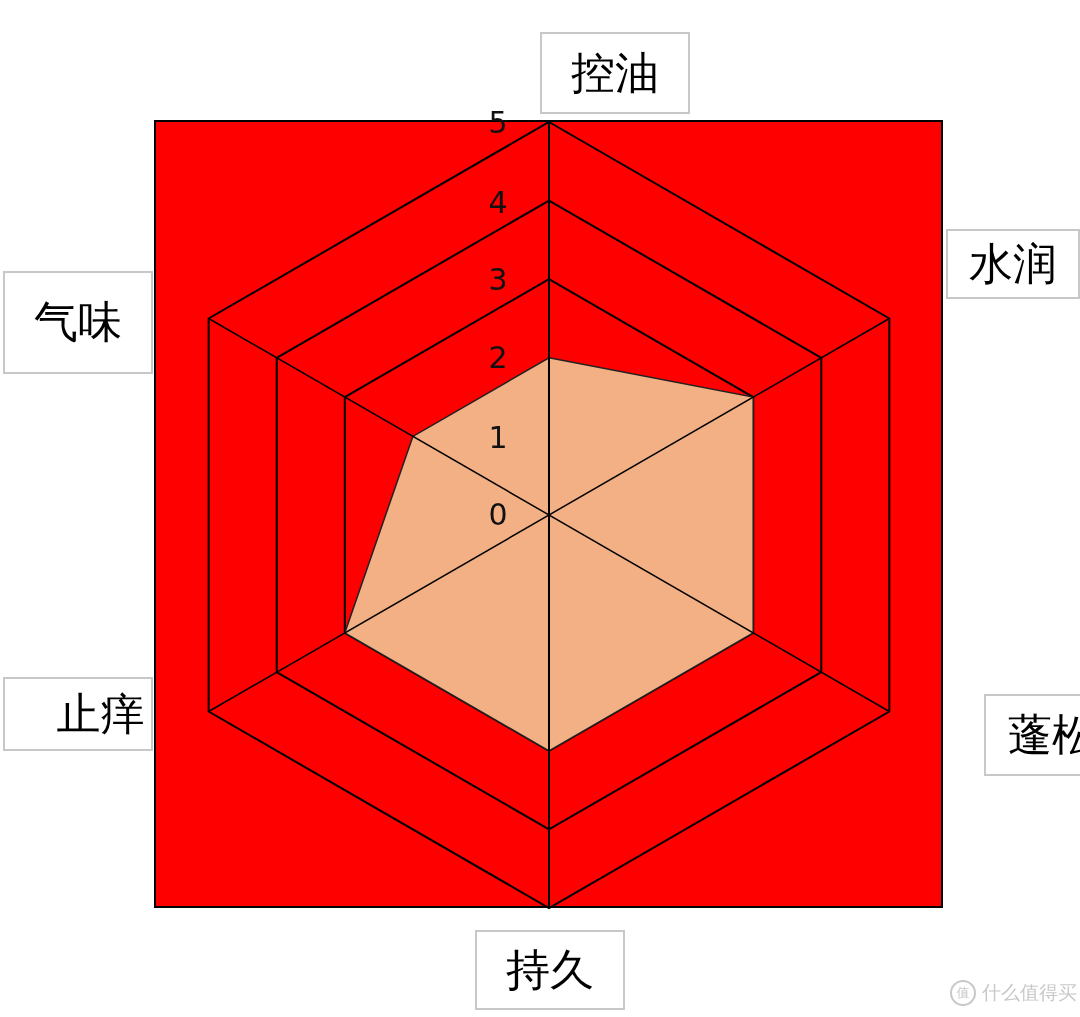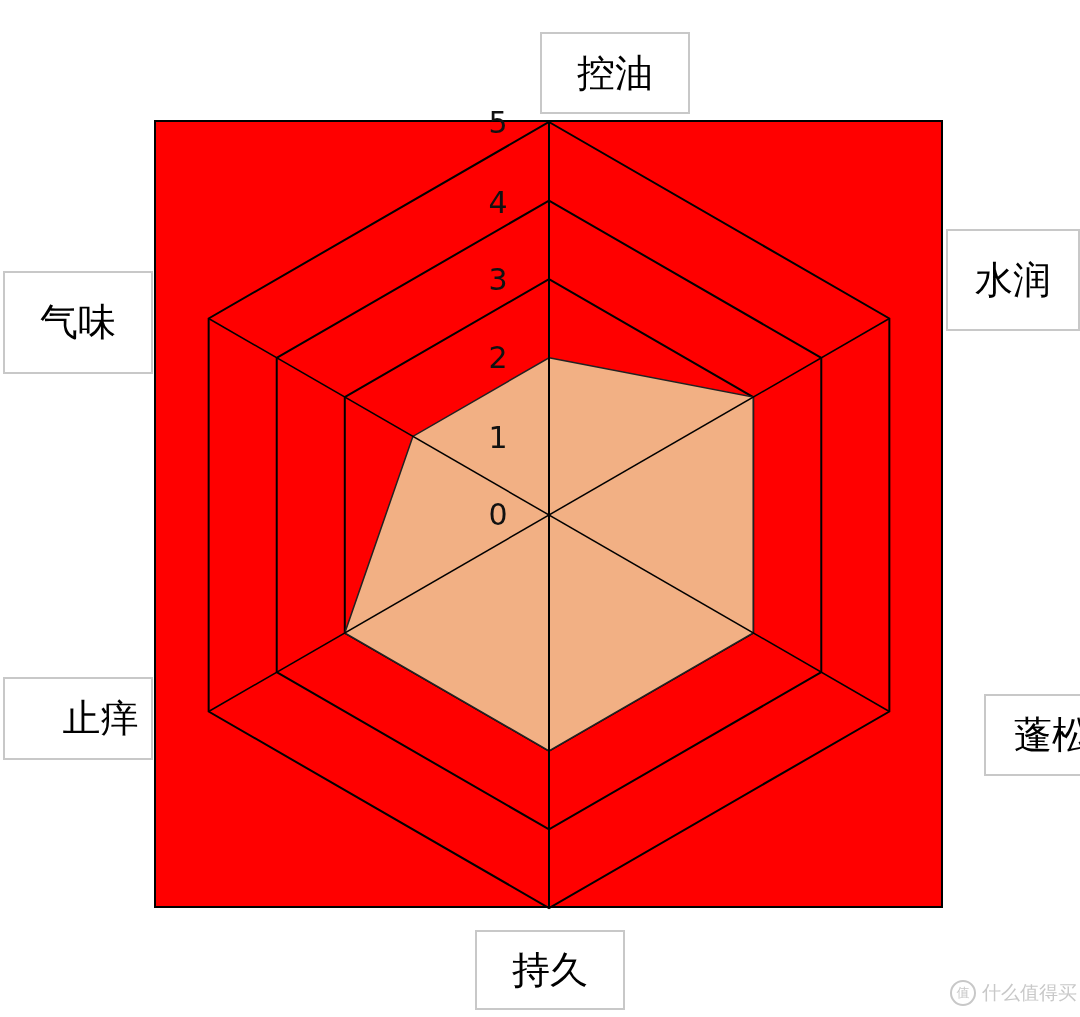--- a/index.html
+++ b/index.html
@@ -1,18 +1,18 @@
 <!DOCTYPE html>
 <html><head>
 <meta charset="utf-8">
 <style>
   html,body{margin:0;padding:0;background:#fff;}
   body{width:1080px;height:1017px;position:relative;overflow:hidden;font-family:"DejaVu Sans",sans-serif;}
   #chart{position:absolute;left:0;top:0;}
-  .label-box{position:absolute;background:#fff;border:2px solid #c8c8c8;box-sizing:border-box;display:flex;align-items:center;justify-content:center;font-size:38px;color:#000;}
+  .label-box{position:absolute;background:#fff;border:2px solid #c8c8c8;box-sizing:border-box;display:flex;align-items:center;justify-content:center;font-size:44px;color:#000;}
   .tick{position:absolute;font-size:30px;color:#111;width:30px;text-align:center;}
   .watermark{position:absolute;left:950px;top:980px;font-size:19px;color:#c8c8c8;display:flex;align-items:center;gap:6px;}
   .wm-circle{width:22px;height:22px;border:2px solid #c8c8c8;border-radius:50%;display:flex;align-items:center;justify-content:center;font-size:13px;}
 </style>
 </head>
 <body>
 
 <svg id="chart" width="1080" height="1017">
   <rect x="155" y="121" width="787" height="786" fill="#ff0000" stroke="#000" stroke-width="2"></rect>
   <g id="rings">
@@ -22,24 +22,24 @@
     </g>
   <polygon id="data-poly" fill="#f2b084" stroke="#222" stroke-width="1.5" points="549,357.8 753.2087902123707,397.1 753.2087902123707,632.9 549,750.8 344.7912097876294,632.9000000000001 412.8608065250863,436.4"></polygon>
   <g id="spokes">
       <line x1="549" y1="122" x2="549" y2="908" stroke="#000000" stroke-width="2"></line>
       <line x1="889.3479836872843" y1="318.5" x2="208.65201631271566" y2="711.5000000000001" stroke="#000000" stroke-width="1.5"></line>
       <line x1="889.3479836872843" y1="711.5" x2="208.65201631271566" y2="318.49999999999994" stroke="#000000" stroke-width="1.5"></line>
     </g>
 </svg>
 
 <div class="label-box" style="left:540px;top:32px;width:150px;height:82px;">控油</div>
-<div class="label-box" style="left:946px;top:229px;width:134px;height:102px;">水润</div>
+<div class="label-box" style="left:946px;top:229px;width:134px;height:70px;">水润</div>
 <div class="label-box" style="left:984px;top:694px;width:136px;height:82px;">蓬松</div>
 <div class="label-box" style="left:475px;top:930px;width:150px;height:80px;">持久</div>
-<div class="label-box" style="left:3px;top:677px;width:150px;height:83px;padding-left:45px;">止痒</div>
+<div class="label-box" style="left:3px;top:677px;width:150px;height:74px;padding-left:45px;">止痒</div>
 <div class="label-box" style="left:3px;top:271px;width:150px;height:103px;">气味</div>
 
 <div class="tick" style="left:483px;top:497px;">0</div>
 <div class="tick" style="left:483px;top:420px;">1</div>
 <div class="tick" style="left:483px;top:340px;">2</div>
 <div class="tick" style="left:483px;top:262px;">3</div>
 <div class="tick" style="left:483px;top:185px;">4</div>
 <div class="tick" style="left:483px;top:105px;">5</div>
 
 <div class="watermark">

